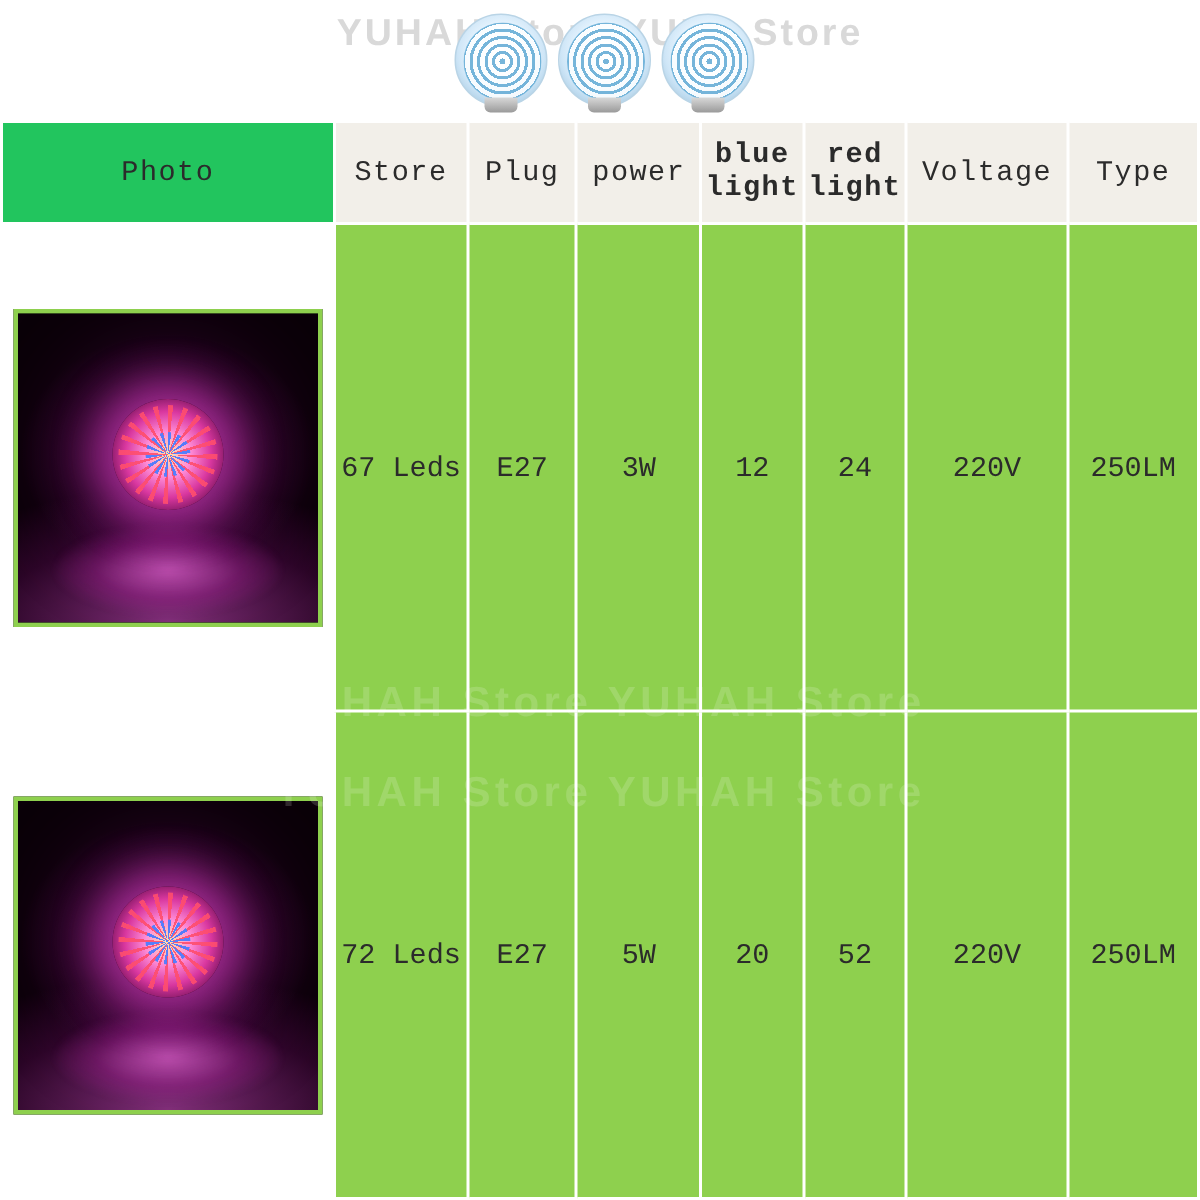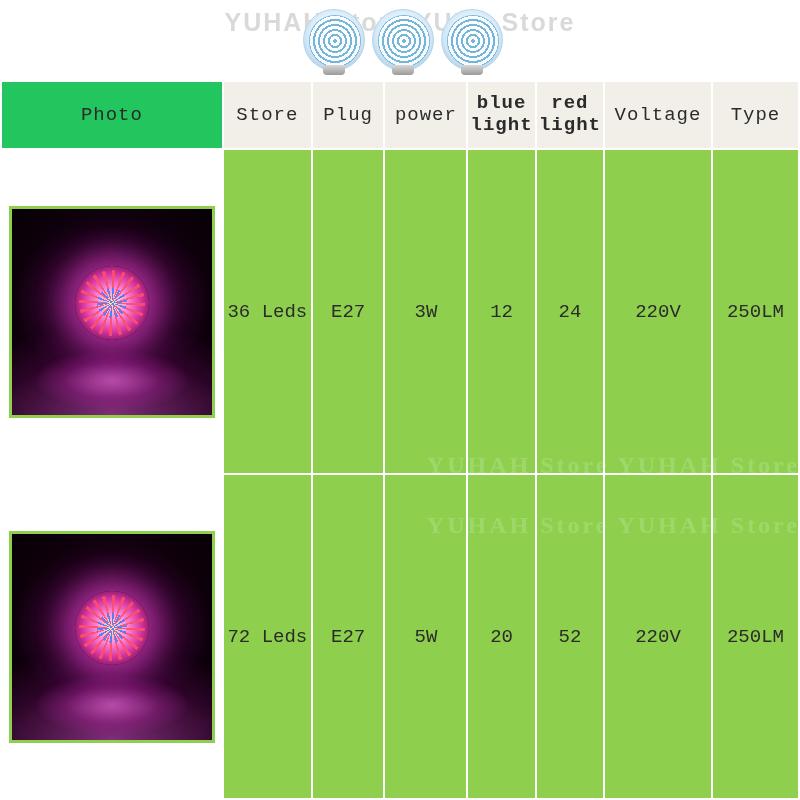--- a/index.html
+++ b/index.html
@@ -124,23 +124,23 @@
     background:radial-gradient(ellipse at 50% 50%, rgba(255,120,235,.65) 0%, rgba(190,40,170,.32) 45%, rgba(0,0,0,0) 75%);
     filter:blur(2px);
   }
 
   
   .watermark{
     position:absolute;left:0;top:0;width:800px;height:800px;
     pointer-events:none;
   }
   .wm-line{
-    position:absolute;width:800px;text-align:right;
-    font-family:Liberation Serif, serif;
-    font-weight:bold;font-size:24px;letter-spacing:3px;
+    position:absolute;width:800px;text-align:center;
+    font-family:Liberation Sans, sans-serif;
+    font-weight:bold;font-size:28px;letter-spacing:3px;
     color:rgba(255,255,255,0.16);white-space:nowrap;
   }
 </style>
 </head>
 <body>
 
 <div class="page">
 
   <div class="banner">
     <div class="banner-text">YUHAH Store            YUHA Store</div>
@@ -191,21 +191,21 @@
         <td class="photo">
           <div class="photo-wrap green-pad">
             <div class="scene"></div>
             <div class="glow-floor"></div>
             <div class="lamp">
                 <div class="ring-red"></div>
                 <div class="ring-blue"></div>
               </div>
           </div>
         </td>
-        <td class="green">36 Leds</td>
+        <td class="green">67 Leds</td>
         <td class="green">E27</td>
         <td class="green">3W</td>
         <td class="green">12</td>
         <td class="green">24</td>
         <td class="green">220V</td>
         <td class="green">250LM</td>
       </tr>
 
 
       <tr>

